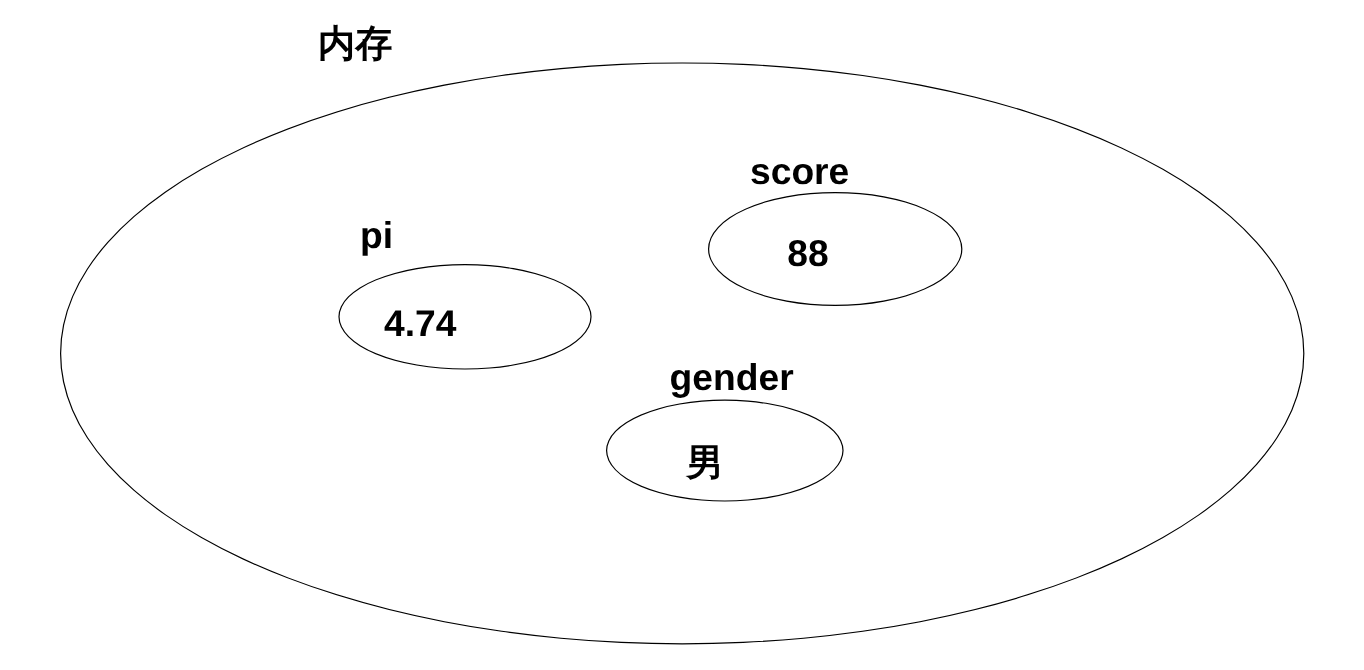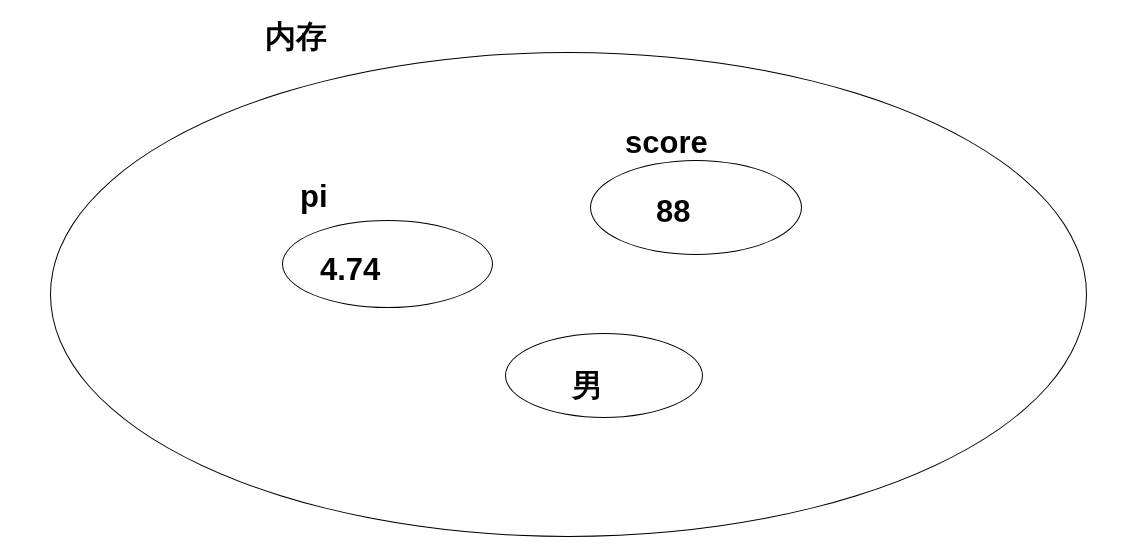--- a/index.html
+++ b/index.html
@@ -58,16 +58,17 @@
   <div id="outer-ellipse" class="ellipse"></div>
 
   <div id="pi-label" class="txt">pi</div>
   <div id="pi-ellipse" class="ellipse"></div>
   <div id="pi-value" class="txt">4.74</div>
 
   <div id="score-label" class="txt">score</div>
   <div id="score-ellipse" class="ellipse"></div>
   <div id="score-value" class="txt">88</div>
 
+  <div id="gender-label" class="txt">gender</div>
   <div id="gender-ellipse" class="ellipse"></div>
   <div id="gender-value" class="txt">男</div>
 
 </div>
 
 </body></html>

